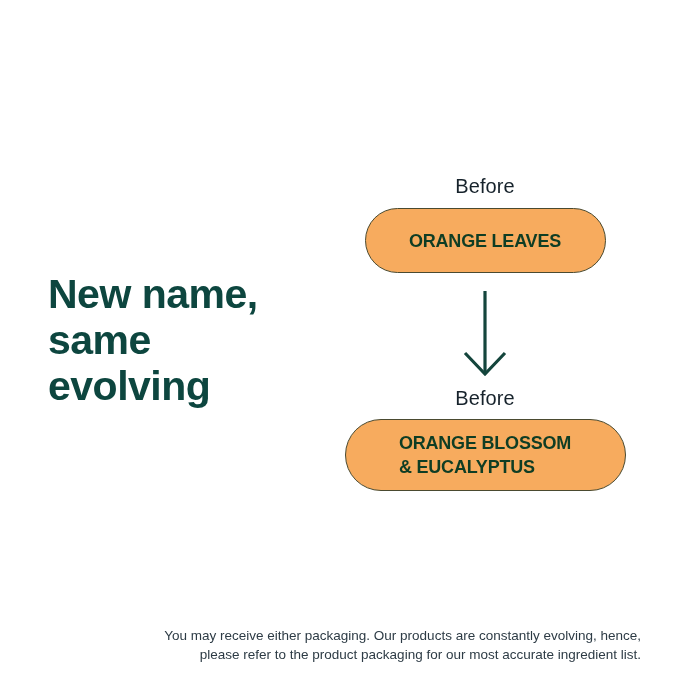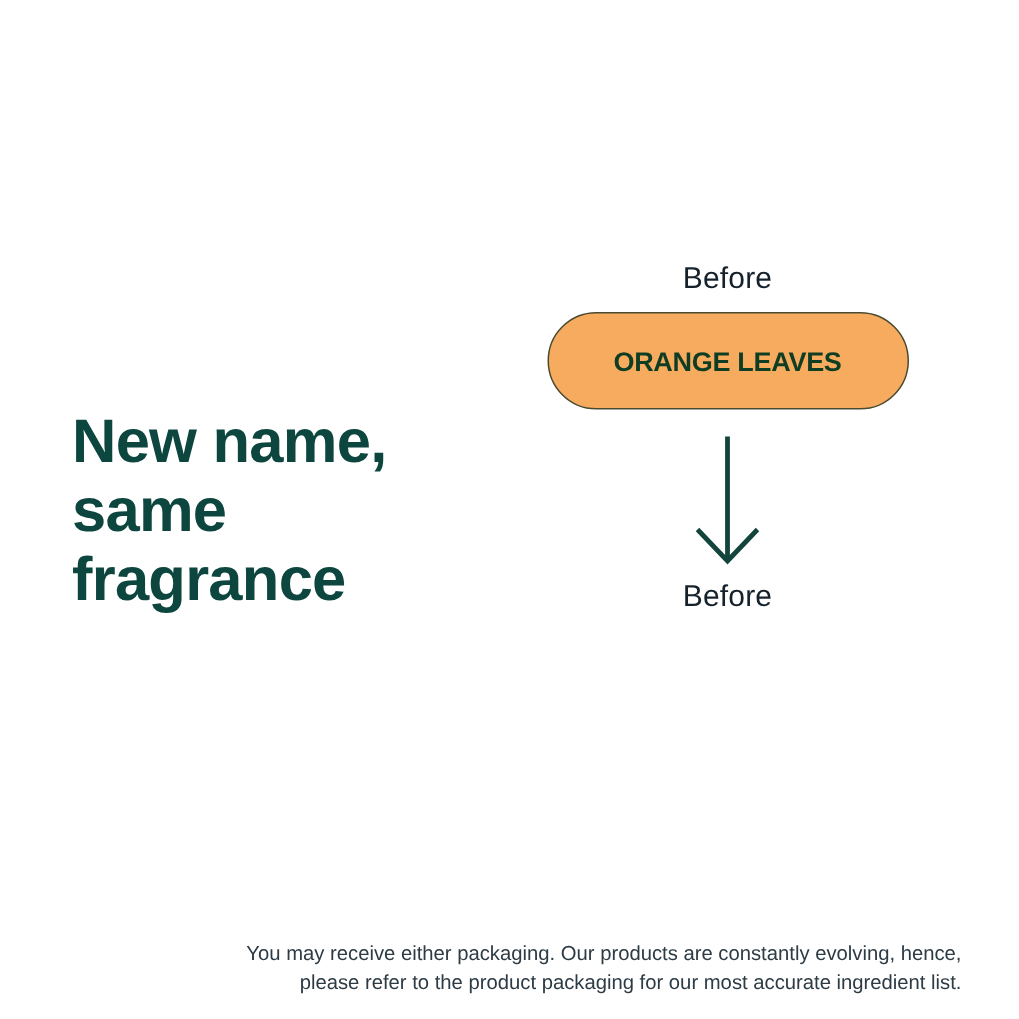--- a/index.html
+++ b/index.html
@@ -109,36 +109,38 @@
     text-align: right;
   }
 </style>
 </head>
 <body>
 
 <div id="canvas">
 
   <div class="headline">New name,
 same
-fragrance</div>
+evolving</div>
 
   <div class="flow">
 
     <div class="step-label">Before</div>
 
     <div class="pill pill--before">ORANGE LEAVES</div>
 
     <div class="arrow-wrap">
       <svg width="44" height="88" viewBox="0 0 44 88" aria-hidden="true">
         <line x1="22" y1="2" x2="22" y2="84" stroke="#14453c" stroke-width="3.2" stroke-linecap="butt"></line>
         <polyline points="2,64 22,85 42,64" fill="none" stroke="#14453c" stroke-width="3.2" stroke-linejoin="miter" stroke-linecap="butt"></polyline>
       </svg>
     </div>
 
     <div class="step-label">Before</div>
 
+    <div class="pill pill--after">ORANGE BLOSSOM
+&amp; EUCALYPTUS</div>
 
   </div>
 
   <div class="footer">You may receive either packaging. Our products are constantly evolving, hence,
 please refer to the product packaging for our most accurate ingredient list.</div>
 
 </div>
 
 </body></html>

